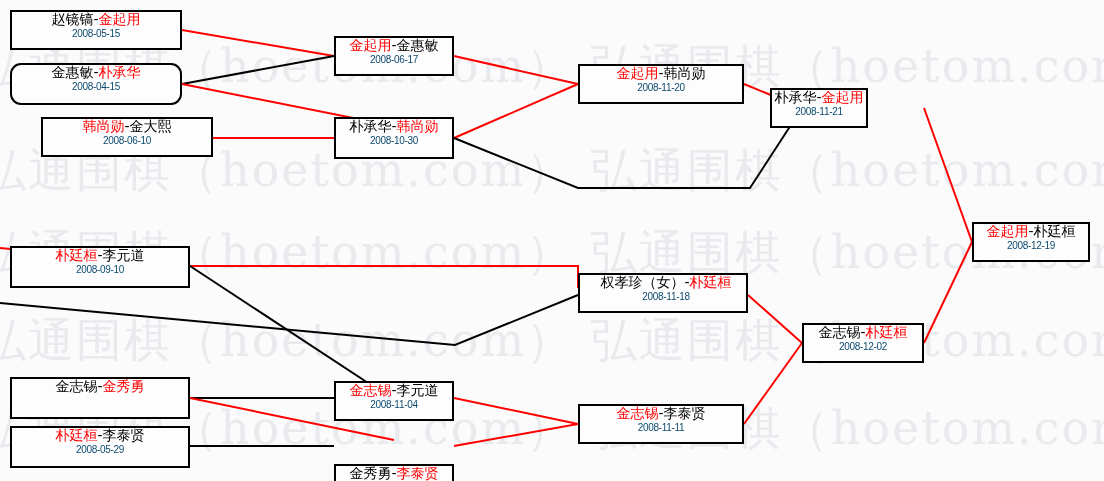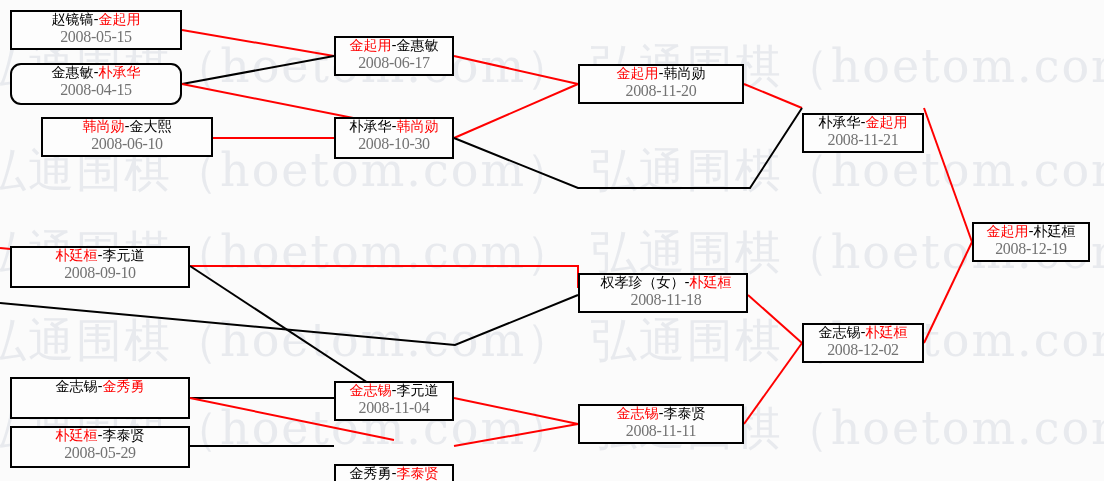--- a/index.html
+++ b/index.html
@@ -34,23 +34,23 @@
     align-items:center;
     justify-content:flex-start;
     line-height:1.12;
   }
   .node .pair{
     font-family:"DejaVu Sans","Liberation Sans",sans-serif;
     font-size:14px;
     white-space:nowrap;
   }
   .node .date{
-    font-family:Liberation Serif, serif;
-    font-size:16px;
-    color:#737373;
+    font-family:Liberation Sans, sans-serif;
+    font-size:10px;
+    color:#0c4a6e;
     letter-spacing:-0.3px;
     white-space:nowrap;
   }
   .w{color:#ff0000;}
   .l{color:#000000;}
   .sep{color:#000000;}
 </style>
 </head>
 <body>
 
@@ -106,21 +106,21 @@
         <div class="date">2008-06-17</div>
       </div>
       <div class="node" style="left: 334px; top: 117px; width: 120px; height: 42px; border-color: rgb(0, 0, 0);">
         <div class="pair"><span class="l">朴承华</span><span class="sep">-</span><span class="w">韩尚勋</span></div>
         <div class="date">2008-10-30</div>
       </div>
       <div class="node" style="left: 578px; top: 64px; width: 166px; height: 40px; border-color: rgb(0, 0, 0);">
         <div class="pair"><span class="w">金起用</span><span class="sep">-</span><span class="l">韩尚勋</span></div>
         <div class="date">2008-11-20</div>
       </div>
-      <div class="node" style="left: 802px; top: 88px; width: 122px; height: 40px; border-color: rgb(0, 0, 0); margin-top: 25px;">
+      <div class="node" style="left: 770px; top: 88px; width: 98px; height: 40px; border-color: rgb(0, 0, 0);">
         <div class="pair"><span class="l">朴承华</span><span class="sep">-</span><span class="w">金起用</span></div>
         <div class="date">2008-11-21</div>
       </div>
       <div class="node" style="left: 10px; top: 246px; width: 180px; height: 42px; border-color: rgb(0, 0, 0);">
         <div class="pair"><span class="w">朴廷桓</span><span class="sep">-</span><span class="l">李元道</span></div>
         <div class="date">2008-09-10</div>
       </div>
       <div class="node" style="left: 10px; top: 377px; width: 180px; height: 42px; border-color: rgb(0, 0, 0); gap: 44px;">
         <div class="pair"><span class="l">金志锡</span><span class="sep">-</span><span class="w">金秀勇</span></div>
         <div class="date">2008-08-13</div>

